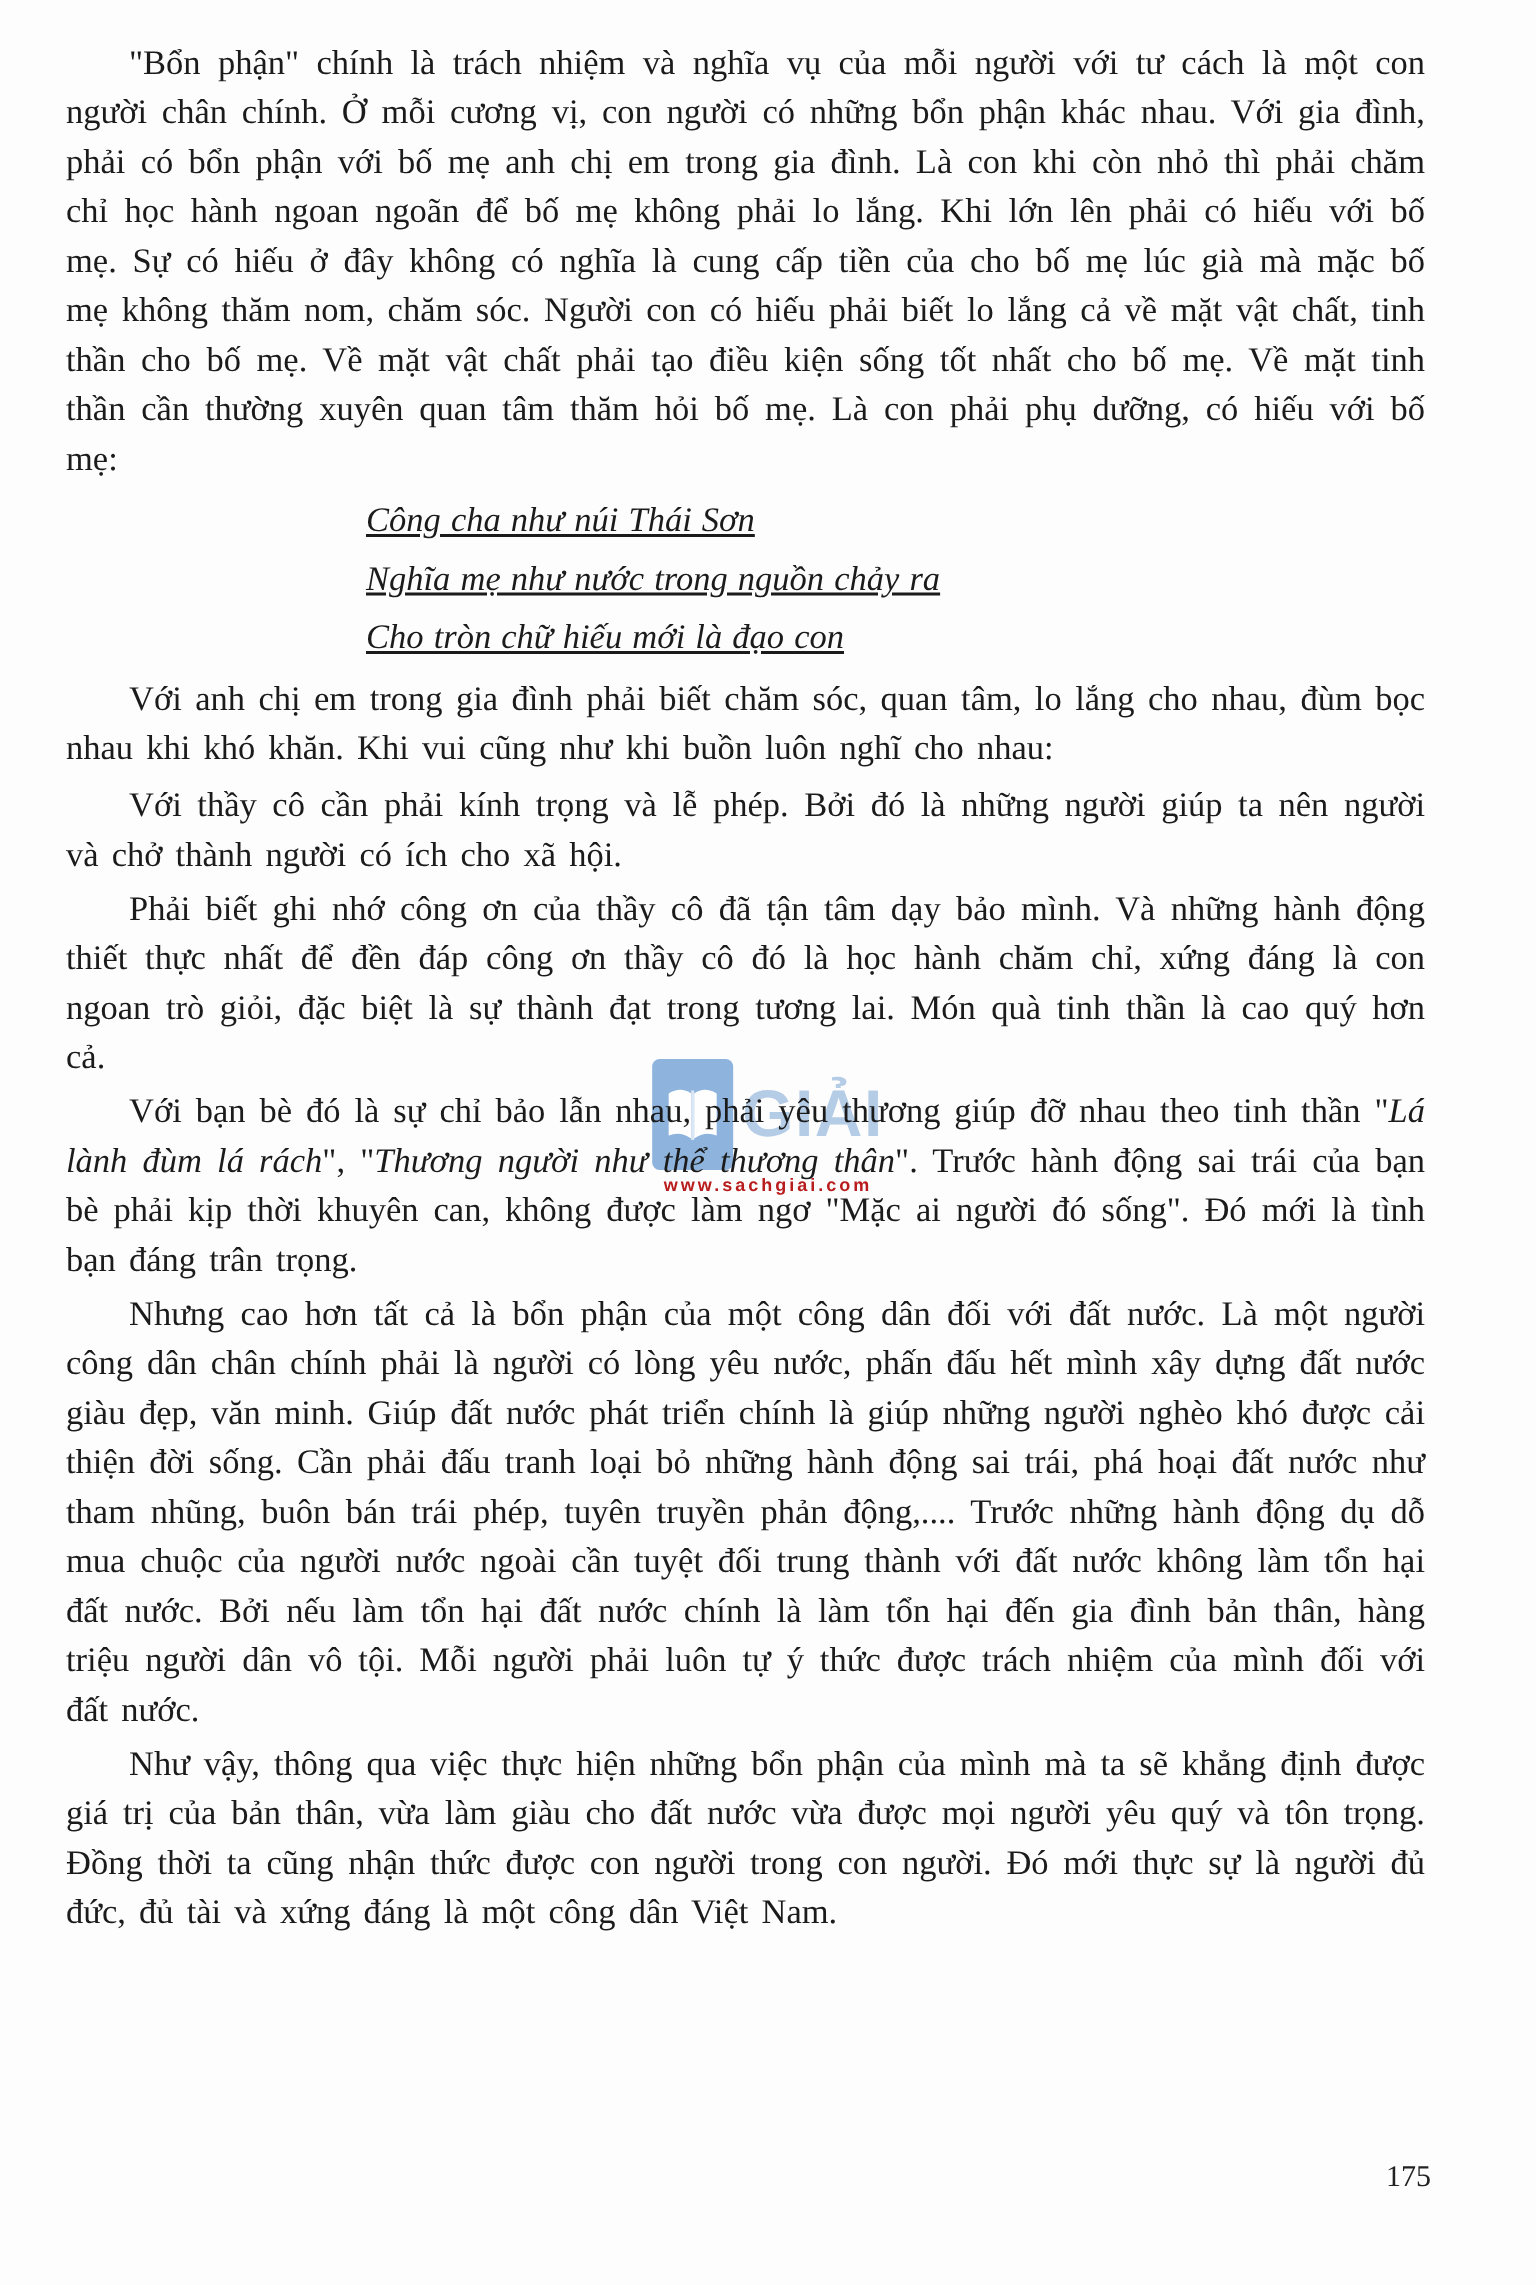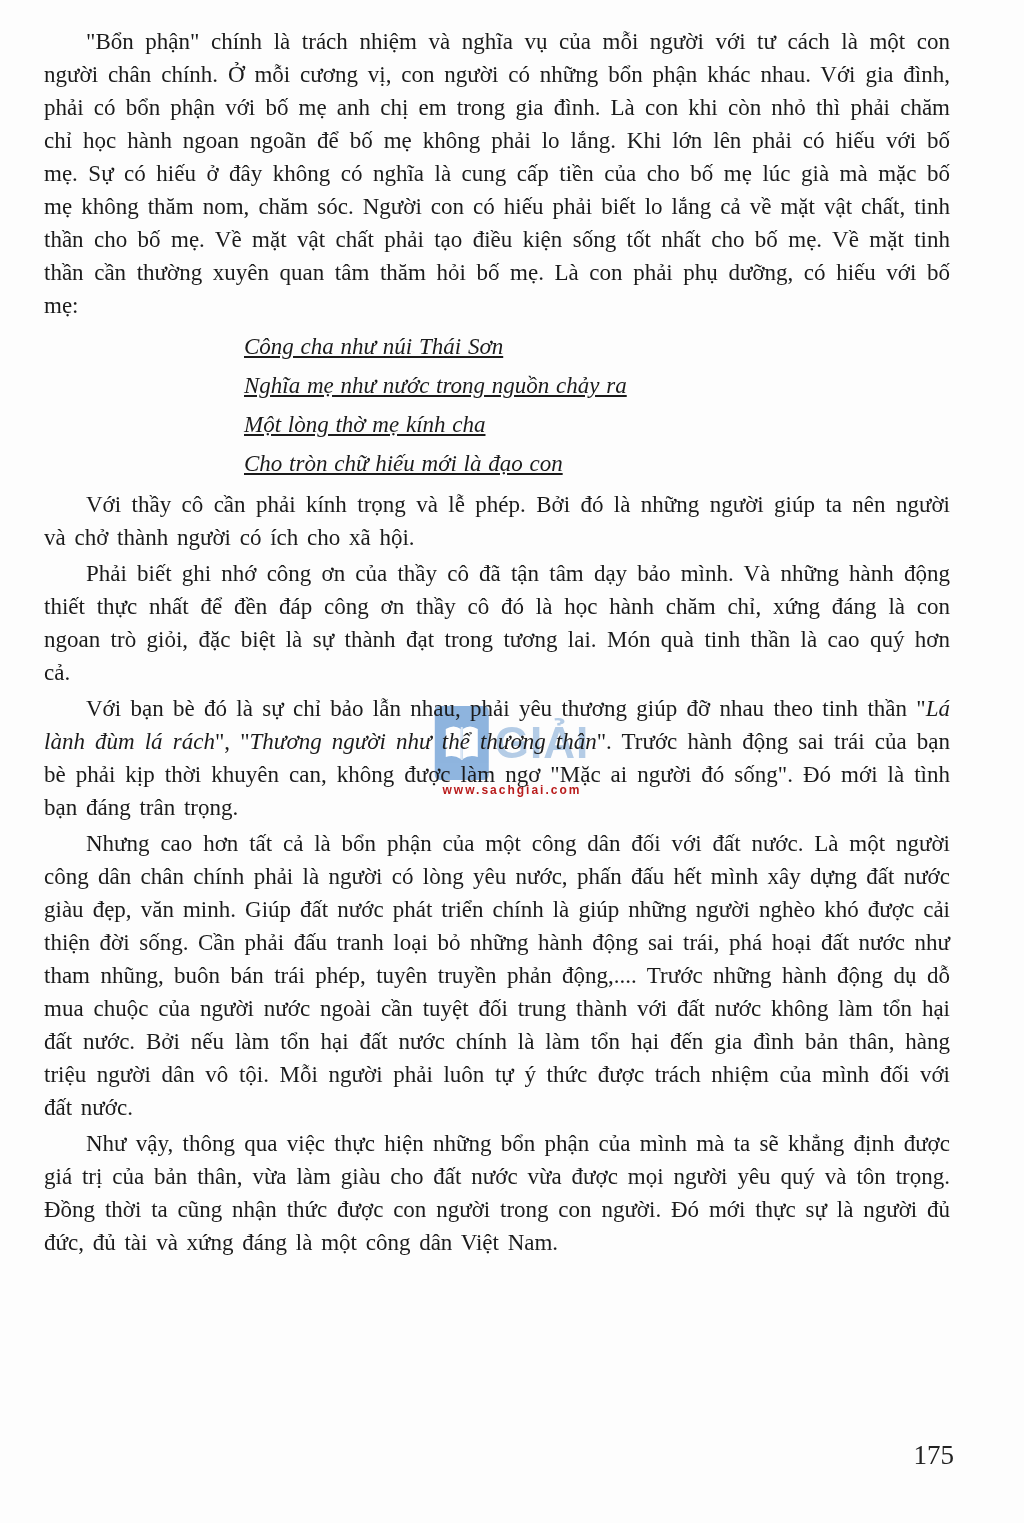--- a/index.html
+++ b/index.html
@@ -85,21 +85,21 @@
     font-weight: bold;
     letter-spacing: 2px;
     color: #b91c1c;
   }
   
   .page-number {
     position: absolute;
     z-index: 1;
     top: 1440px;
     right: 70px;
-    font-size: 27px;
+    font-size: 20px;
     color: #222;
   }
 </style>
 </head>
 <body>
 
 <div class="page">
 
   <div class="watermark">
     <div class="wm-row">
@@ -115,24 +115,24 @@
     <div class="wm-url">www.sachgiai.com</div>
   </div>
 
   <div class="content">
 
     <p class="para">"Bổn phận" chính là trách nhiệm và nghĩa vụ của mỗi người với tư cách là một con người chân chính. Ở mỗi cương vị, con người có những bổn phận khác nhau. Với gia đình, phải có bổn phận với bố mẹ anh chị em trong gia đình. Là con khi còn nhỏ thì phải chăm chỉ học hành ngoan ngoãn để bố mẹ không phải lo lắng. Khi lớn lên phải có hiếu với bố mẹ. Sự có hiếu ở đây không có nghĩa là cung cấp tiền của cho bố mẹ lúc già mà mặc bố mẹ không thăm nom, chăm sóc. Người con có hiếu phải biết lo lắng cả về mặt vật chất, tinh thần cho bố mẹ. Về mặt vật chất phải tạo điều kiện sống tốt nhất cho bố mẹ. Về mặt tinh thần cần thường xuyên quan tâm thăm hỏi bố mẹ. Là con phải phụ dưỡng, có hiếu với bố mẹ:</p>
 
     <div class="verse">
       <div class="vline">Công cha như núi Thái Sơn</div>
       <div class="vline">Nghĩa mẹ như nước trong nguồn chảy ra</div>
-      <div class="vline">Một lòng thờ mẹ kính cha</div>
       <div class="vline">Cho tròn chữ hiếu mới là đạo con</div>
     </div>
 
+    <p class="para">Với anh chị em trong gia đình phải biết chăm sóc, quan tâm, lo lắng cho nhau, đùm bọc nhau khi khó khăn. Khi vui cũng như khi buồn luôn nghĩ cho nhau:</p>
 
     <div class="verse">
     </div>
 
     <p class="para">Với thầy cô cần phải kính trọng và lễ phép. Bởi đó là những người giúp ta nên người và chở thành người có ích cho xã hội.</p>
 
 
     <p class="para">Phải biết ghi nhớ công ơn của thầy cô đã tận tâm dạy bảo mình. Và những hành động thiết thực nhất để đền đáp công ơn thầy cô đó là học hành chăm chỉ, xứng đáng là con ngoan trò giỏi, đặc biệt là sự thành đạt trong tương lai. Món quà tinh thần là cao quý hơn cả.</p>
 
     <p class="para"><span>Với bạn bè đó là sự chỉ bảo lẫn nhau, phải yêu thương giúp đỡ nhau theo tinh thần "</span><i class="qt">Lá lành đùm lá rách</i><span>", "</span><i class="qt">Thương người như thể thương thân</i><span>". Trước hành động sai trái của bạn bè phải kịp thời khuyên can, không được làm ngơ "Mặc ai người đó sống". Đó mới là tình bạn đáng trân trọng.</span></p>

